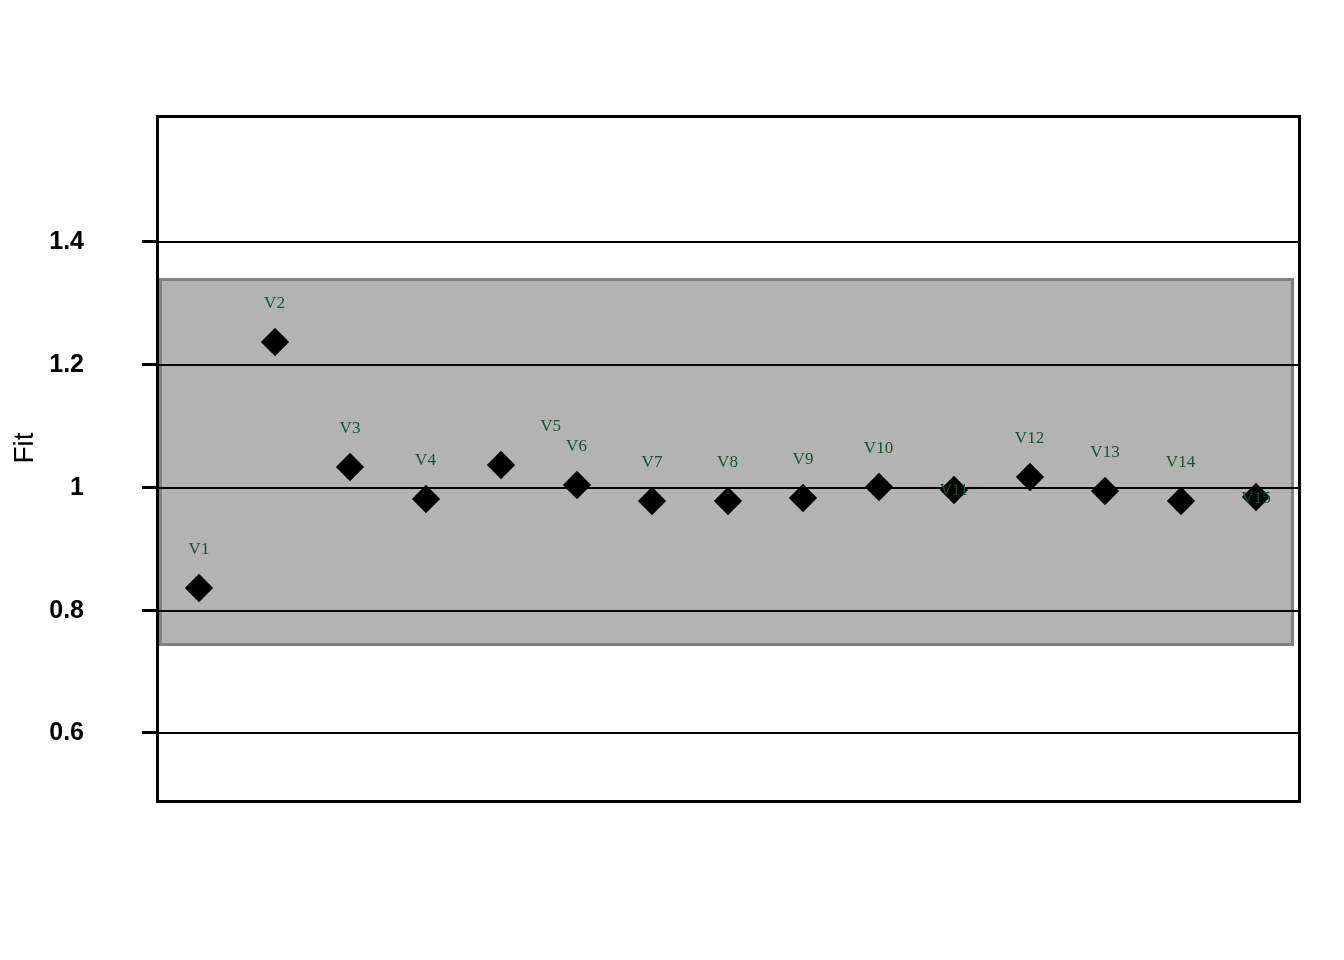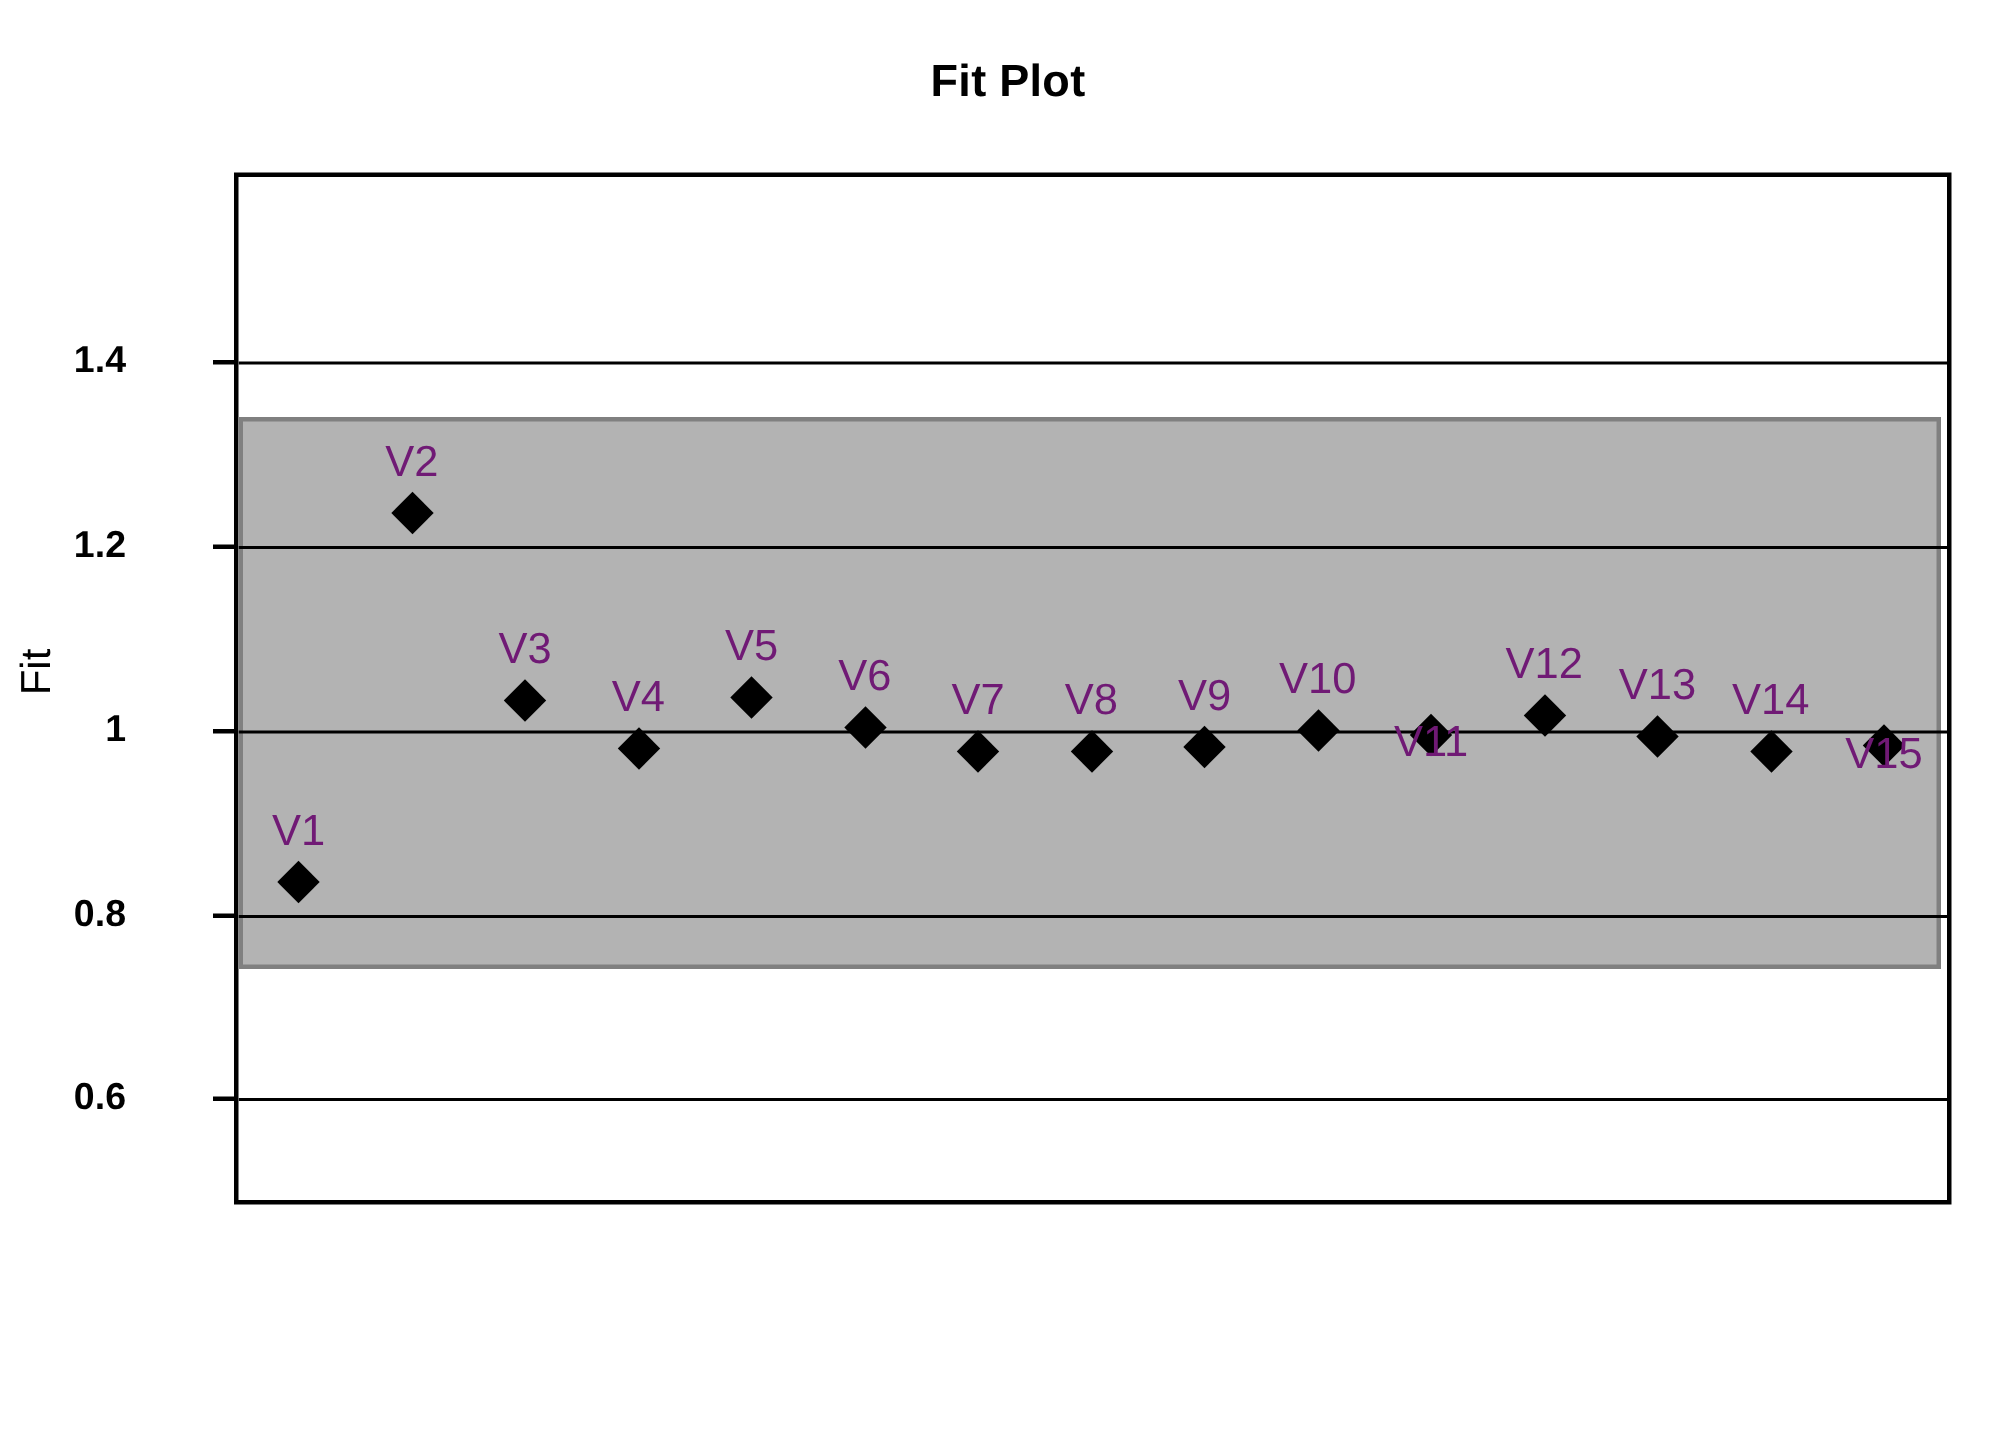--- a/index.html
+++ b/index.html
@@ -130,32 +130,32 @@
     width: 20px;
     height: 20px;
     background: #000000;
     transform: rotate(45deg);
   }
   .point-label {
     position: absolute;
     left: -60px;
     width: 120px;
     text-align: center;
-    font-size: 29px;
-    color: #701a75;
+    font-size: 17px;
+    color: #14532d;
     white-space: nowrap;
     line-height: 1;
+    font-family: Liberation Serif, serif;
   }
 </style>
 </head>
 <body>
 
 <div id="figure">
 
-  <div id="chart-title">Fit Plot</div>
 
   <div id="y-axis-label">Fit</div>
 
   <div id="y-tick-labels">
       <div class="tick-mark" style="left: 142px; top: 616.414px;"></div>
       <div class="tick-label" style="top: 604.414px; right: 48px;">0.6</div>
       <div class="tick-mark" style="left: 142px; top: 493.532px;"></div>
       <div class="tick-label" style="top: 481.532px; right: 48px;">0.8</div>
       <div class="tick-mark" style="left: 142px; top: 370.649px;"></div>
       <div class="tick-label" style="top: 358.649px; right: 48px;">1</div>
@@ -184,21 +184,21 @@
         <div class="data-point" style="left: 191px; top: 348.987px;">
           <div class="marker"></div>
           <div class="point-label" style="top: -48px;">V3</div>
         </div>
         <div class="data-point" style="left: 266.5px; top: 380.937px;">
           <div class="marker"></div>
           <div class="point-label" style="top: -48px;">V4</div>
         </div>
         <div class="data-point" style="left: 342px; top: 346.53px;">
           <div class="marker"></div>
-          <div class="point-label" style="top: -48px;">V5</div>
+          <div class="point-label" style="top: -48px; text-align: right;">V5</div>
         </div>
         <div class="data-point" style="left: 417.5px; top: 366.805px;">
           <div class="marker"></div>
           <div class="point-label" style="top: -48px;">V6</div>
         </div>
         <div class="data-point" style="left: 493px; top: 382.78px;">
           <div class="marker"></div>
           <div class="point-label" style="top: -48px;">V7</div>
         </div>
         <div class="data-point" style="left: 568.5px; top: 383.395px;">

